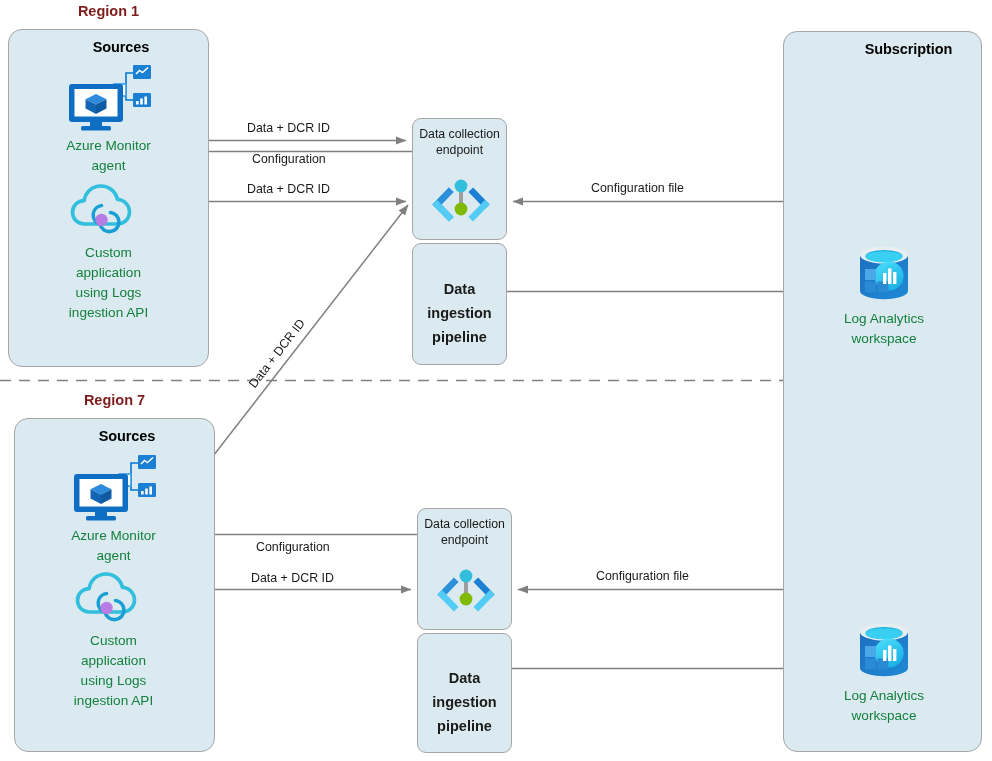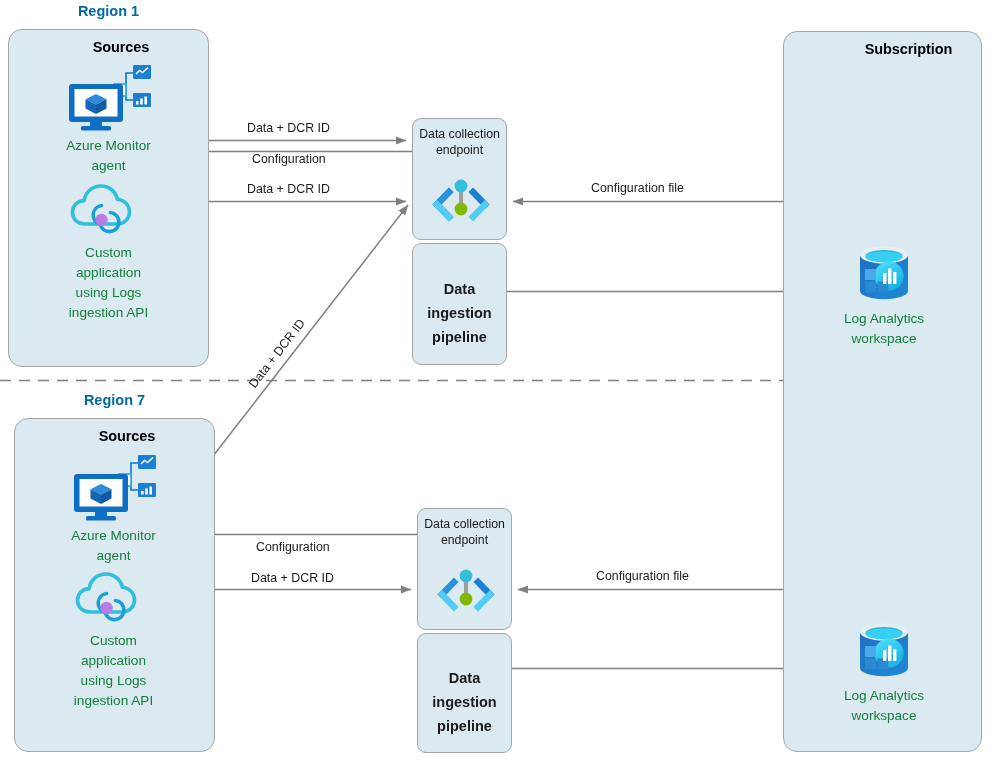--- a/index.html
+++ b/index.html
@@ -34,21 +34,21 @@
     font-size: 14.5px;
     color: #000000;
     letter-spacing: -0.1px;
     padding-left: 25px;
   }
   .region-label {
     position: absolute;
     text-align: center;
     font-weight: bold;
     font-size: 14.5px;
-    color: #0369a1;
+    color: #7f1d1d;
   }
 
   
   .svc-box {
     position: absolute;
     background: #daeaf0;
     border: 1.4px solid #a6a6a6;
     border-radius: 9px;
     box-sizing: border-box;
     padding-left: 12px;

